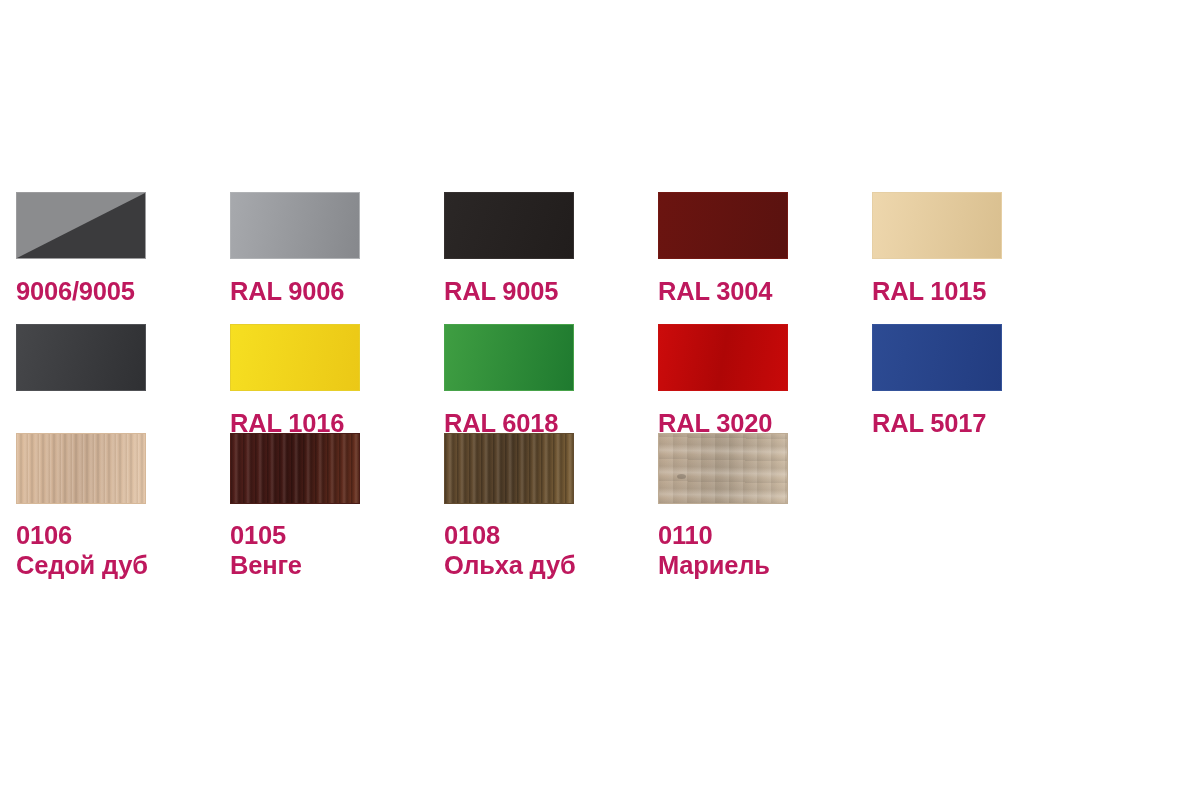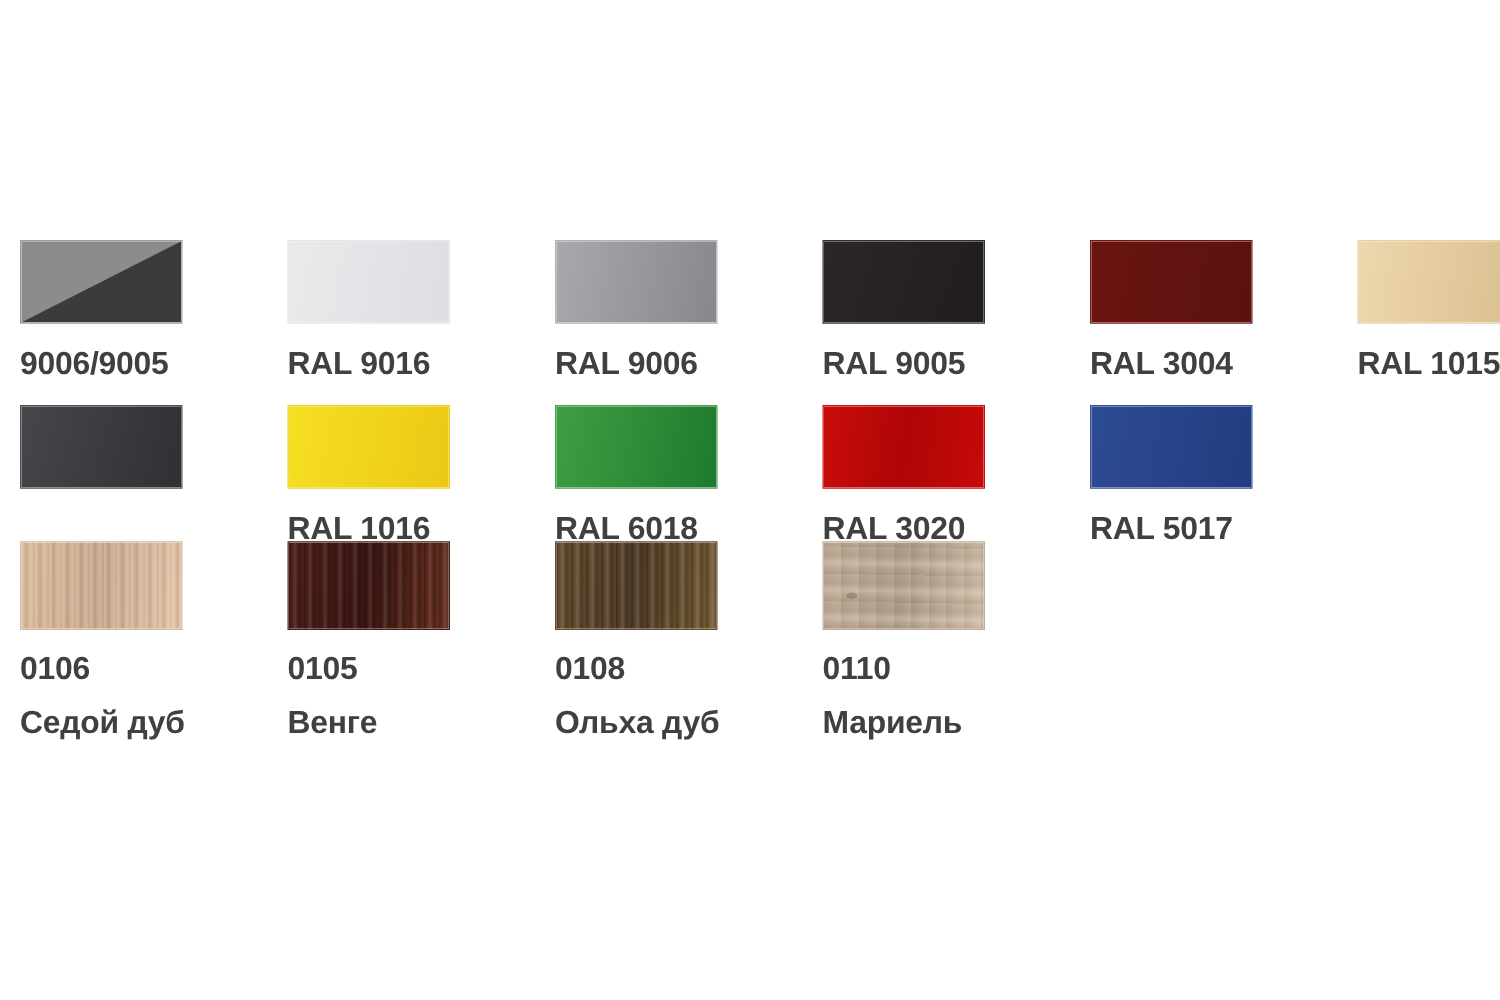--- a/index.html
+++ b/index.html
@@ -63,32 +63,31 @@
 
   
   .chip-diag-a, .chip-diag-b {
     position: absolute;
     inset: 0;
   }
 
   .chip-label {
     font-size: 25.5px;
     font-weight: 700;
-    color: #404040;
+    color: #be185d;
     letter-spacing: -0.2px;
     line-height: 1.16;
     white-space: nowrap;
   }
 
   .label-code {
     margin-top: 17px;
   }
 
   .label-name {
-    margin-top: 13px;
   }
 
   .row-0 .label-code,
   .row-1 .label-code {
     margin-top: 18px;
   }
 
   
   .grain-vert-fine {
     position: absolute;
@@ -159,26 +158,20 @@
   <div class="swatch-row row-0" id="row-0">
 
     <div class="swatch-cell">
       <div class="chip" style="border-color: rgb(156, 156, 158);">
         <div class="chip-diag-a" id="chip-r0c0-a" style="background: rgb(139, 140, 142);"></div>
         <div class="chip-diag-b" id="chip-r0c0-b" style="background: rgb(59, 59, 61); clip-path: polygon(0% 100%, 100% 0%, 100% 100%);"></div>
       </div>
       <div class="chip-label label-code">9006/9005</div>
     </div>
 
-    <div class="swatch-cell">
-      <div class="chip" style="border-color: rgb(226, 228, 230);">
-        <div class="chip-fill" id="chip-r0c1" style="background: linear-gradient(100deg, rgb(232, 234, 236), rgb(220, 222, 225));"></div>
-      </div>
-      <div class="chip-label label-code">RAL 9016</div>
-    </div>
 
     <div class="swatch-cell">
       <div class="chip" style="border-color: rgb(176, 178, 181);">
         <div class="chip-fill" id="chip-r0c2" style="background: linear-gradient(100deg, rgb(167, 169, 173), rgb(134, 136, 140));"></div>
       </div>
       <div class="chip-label label-code">RAL 9006</div>
     </div>
 
     <div class="swatch-cell">
       <div class="chip" style="border-color: rgb(53, 48, 47);">

